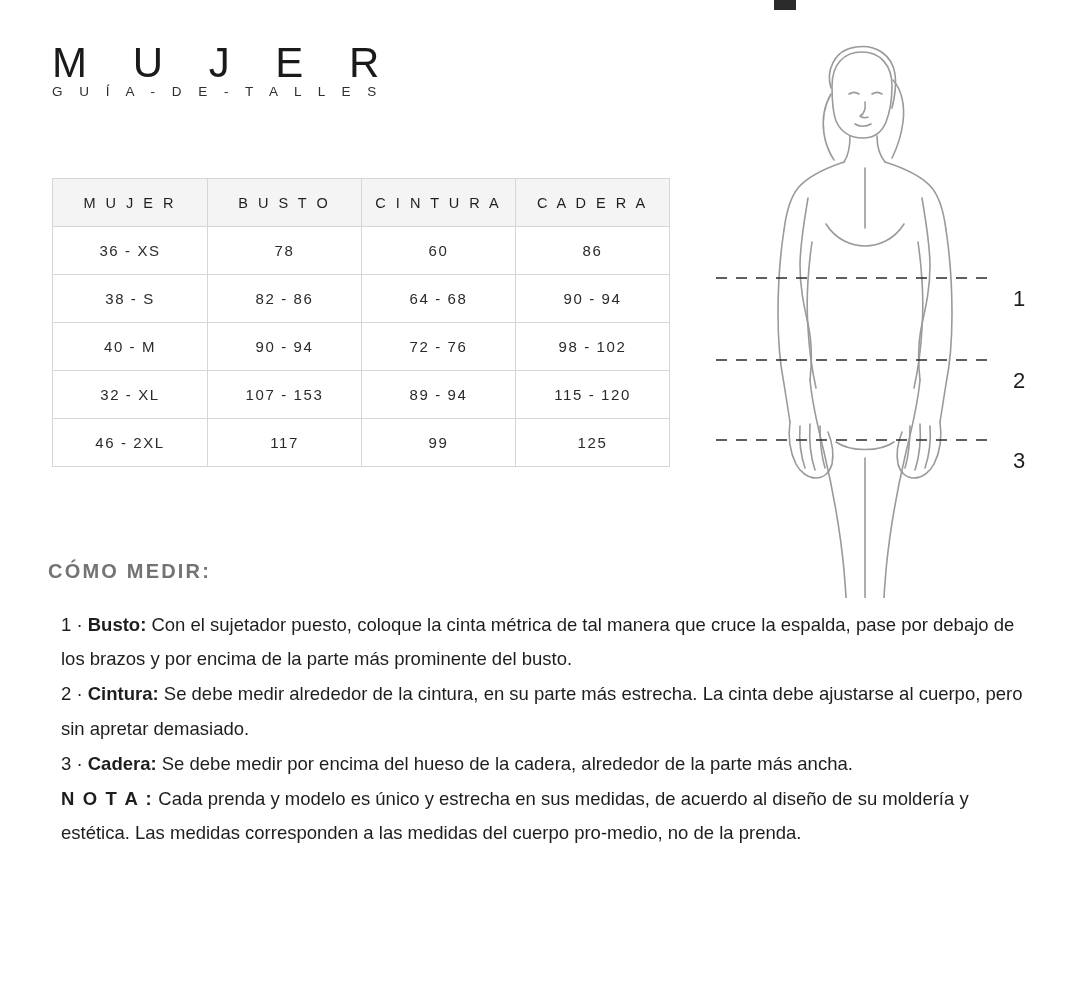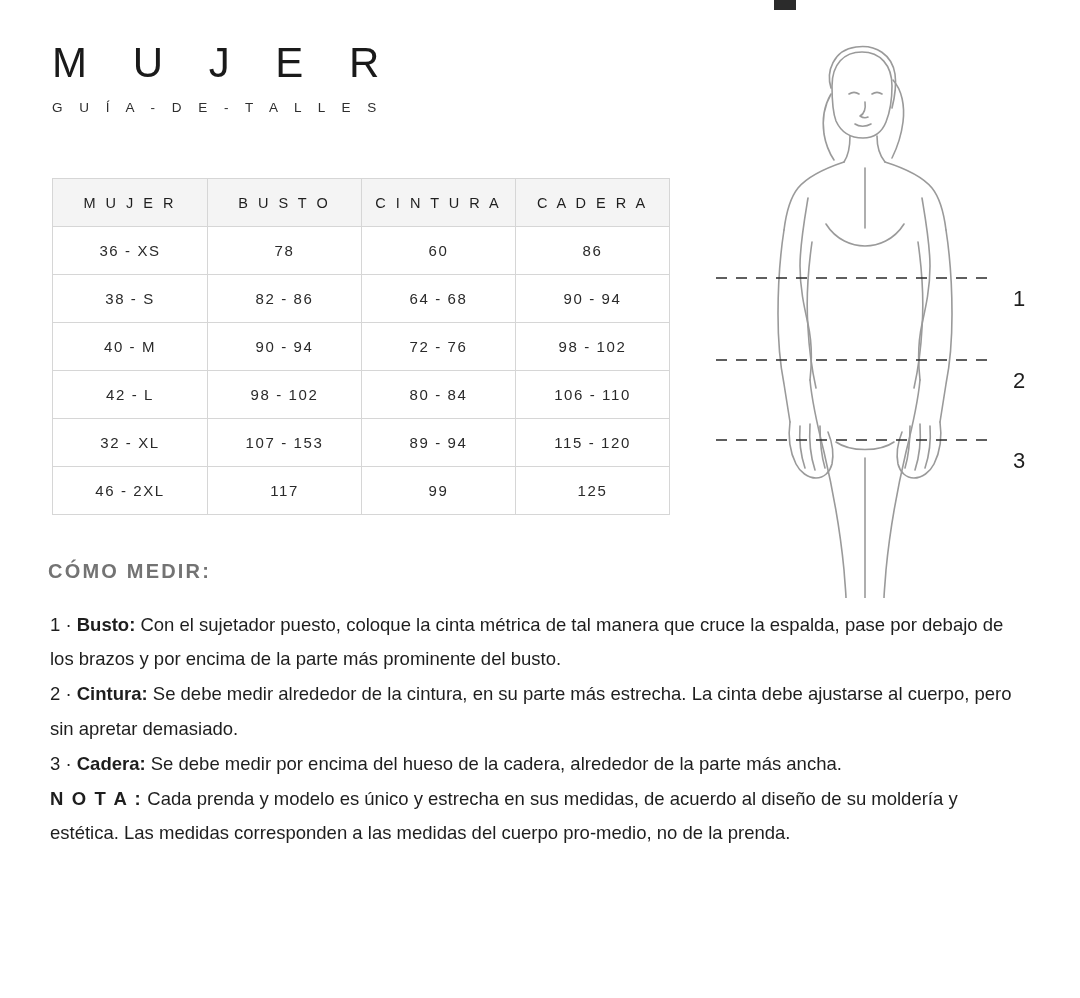--- a/index.html
+++ b/index.html
@@ -36,21 +36,20 @@
   .title {
     font-size: 42px;
     letter-spacing: 17px;
     font-weight: 400;
     color: #1a1a1a;
     line-height: 1;
     margin: 0;
     font-family: "Liberation Sans", sans-serif;
   }
   .subtitle {
-    margin-top: 16px;
     font-size: 13.5px;
     letter-spacing: 6.5px;
     color: #2e2e2e;
     font-weight: 400;
   }
 
   
   .size-table {
     position: absolute;
     top: 178px;
@@ -105,21 +104,21 @@
     top: 560px;
     left: 48px;
     font-size: 20px;
     font-weight: 700;
     letter-spacing: 2.2px;
     color: #737373;
   }
   .body-copy {
     position: absolute;
     top: 608px;
-    left: 50px;
+    left: 61px;
     width: 978px;
     font-size: 18.5px;
     line-height: 1.85;
     color: #1e1e1e;
     font-weight: 400;
   }
   .body-copy p { margin: 0 0 1px 0; }
   .lead { font-weight: 400; }
   .nota-label {
     font-weight: 700;
@@ -164,26 +163,20 @@
       <td>64 - 68</td>
       <td>90 - 94</td>
     </tr>
     <tr>
       <td>40 - M</td>
       <td>90 - 94</td>
       <td>72 - 76</td>
       <td>98 - 102</td>
     </tr>
     <tr>
-      <td>42 - L</td>
-      <td>98 - 102</td>
-      <td>80 - 84</td>
-      <td>106 - 110</td>
-    </tr>
-    <tr>
       <td>32 - XL</td>
       <td>107 - 153</td>
       <td>89 - 94</td>
       <td>115 - 120</td>
     </tr>
     <tr>
       <td>46 - 2XL</td>
       <td>117</td>
       <td>99</td>
       <td>125</td>

